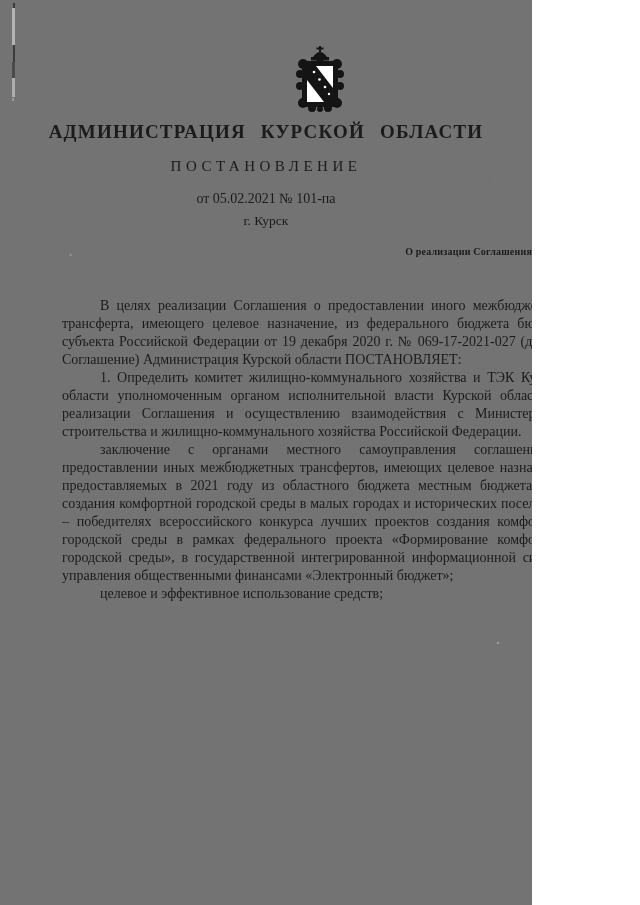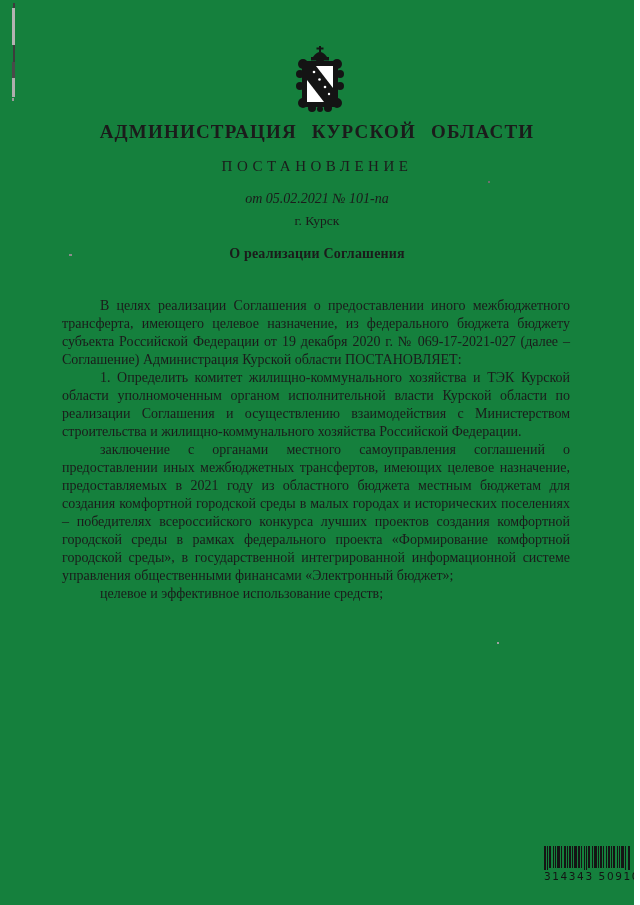--- a/index.html
+++ b/index.html
@@ -1,34 +1,34 @@
 <!DOCTYPE html>
 <html><head>
 <meta charset="utf-8">
 <style>
   html,body{margin:0;padding:0;background:#ffffff;}
   .page{
     position:relative;
-    width:634px;height:905px;
-    background:#15803d;
+    width:532px;height:905px;
+    background:#737373;
     color:#1b1b1b;
     font-family:"Liberation Serif", serif;
     overflow:hidden;
   }
   .centered{left:0;right:0;text-align:center;position:absolute;}
 
   
   .emblem{position:absolute;top:46px;left:292px;width:56px;height:66px;}
 
   
   .org-name{top:121px;font-size:19px;font-weight:bold;letter-spacing:1.2px;word-spacing:9px;}
   .doc-type{top:158px;font-size:15px;letter-spacing:4.5px;}
-  .date-line{top:191px;font-size:14px;font-style:italic;}
+  .date-line{top:191px;font-size:14px;}
   .place-line{top:213px;font-size:13.5px;font-family:Liberation Serif, serif;}
-  .doc-title{top:246px;font-size:14px;font-weight:bold;letter-spacing:.2px;}
+  .doc-title{top:246px;font-size:10px;font-weight:bold;letter-spacing:.2px;text-align:right;}
 
   
   .doc-body{
     position:absolute;top:297px;left:62px;width:508px;
     font-size:14px;line-height:18px;text-align:justify;
   }
   .para{margin:0;text-indent:38px;}
 
   
   .barcode{position:absolute;left:516px;top:846px;width:88px;margin-left:28px;}

